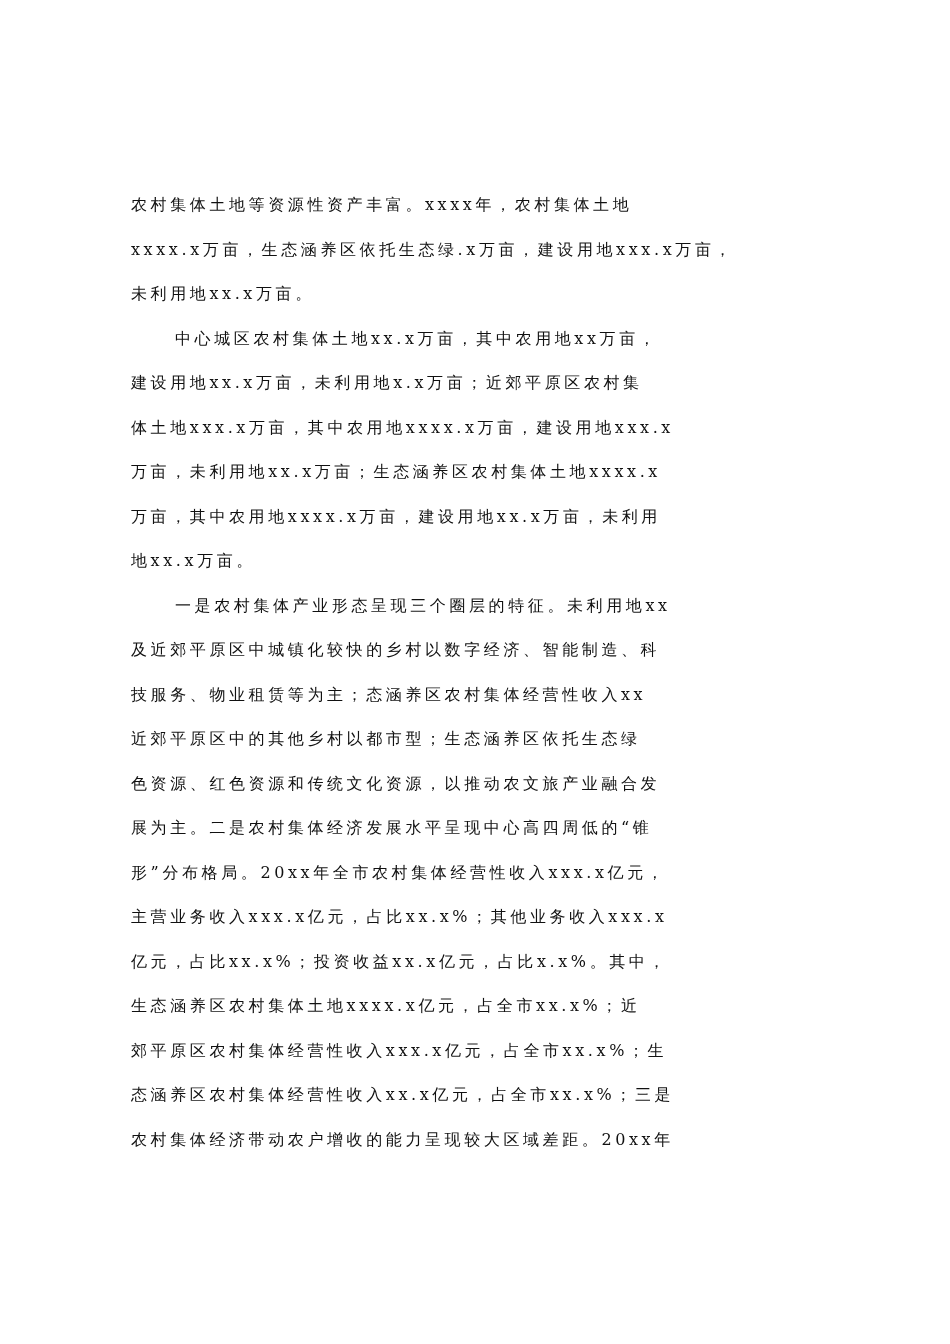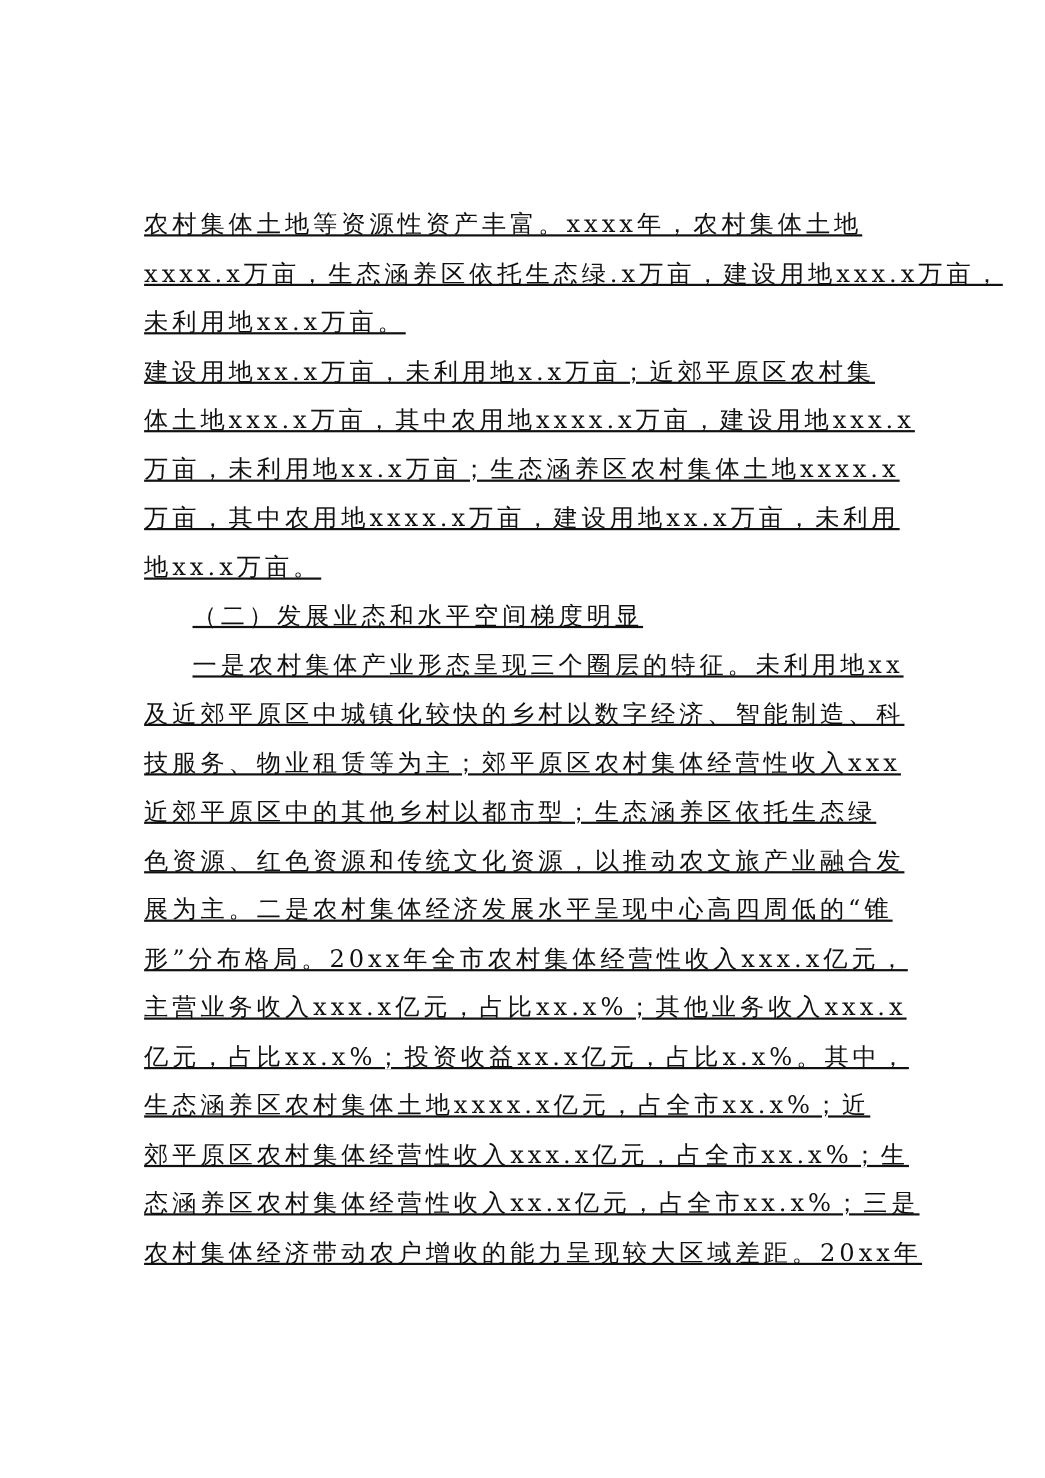--- a/index.html
+++ b/index.html
@@ -17,60 +17,57 @@
     }
     .page {
       position: absolute;
       left: 131px;
       top: 187px;
       width: 700px;
     }
     .line {
       height: 44.5px;
       line-height: 36px;
-      font-size: 22px;
+      font-size: 16px;
       letter-spacing: 3.6px;
       white-space: nowrap;
       overflow: visible;
-      text-decoration: underline;
     }
     .line.indent {
       padding-left: 44px;
     }
     .line.heading-indent {
       padding-left: 44px;
     }
   </style>
 </head>
 <body>
 
 <div class="page">
 
   <div>
     <div class="line">农村集体土地等资源性资产丰富。xxxx年，农村集体土地</div>
     <div class="line">xxxx.x万亩，生态涵养区依托生态绿.x万亩，建设用地xxx.x万亩，</div>
     <div class="line">未利用地xx.x万亩。</div>
   </div>
 
   <div>
+    <div class="line indent">中心城区农村集体土地xx.x万亩，其中农用地xx万亩，</div>
     <div class="line">建设用地xx.x万亩，未利用地x.x万亩；近郊平原区农村集</div>
     <div class="line">体土地xxx.x万亩，其中农用地xxxx.x万亩，建设用地xxx.x</div>
     <div class="line">万亩，未利用地xx.x万亩；生态涵养区农村集体土地xxxx.x</div>
     <div class="line">万亩，其中农用地xxxx.x万亩，建设用地xx.x万亩，未利用</div>
     <div class="line">地xx.x万亩。</div>
   </div>
 
-  <div>
-    <div class="line heading-indent">（二）发展业态和水平空间梯度明显</div>
-  </div>
 
   <div>
     <div class="line indent">一是农村集体产业形态呈现三个圈层的特征。未利用地xx</div>
     <div class="line">及近郊平原区中城镇化较快的乡村以数字经济、智能制造、科</div>
-    <div class="line">技服务、物业租赁等为主；郊平原区农村集体经营性收入xxx</div>
+    <div class="line">技服务、物业租赁等为主；态涵养区农村集体经营性收入xx</div>
     <div class="line">近郊平原区中的其他乡村以都市型；生态涵养区依托生态绿</div>
     <div class="line">色资源、红色资源和传统文化资源，以推动农文旅产业融合发</div>
     <div class="line">展为主。二是农村集体经济发展水平呈现中心高四周低的“锥</div>
     <div class="line">形”分布格局。20xx年全市农村集体经营性收入xxx.x亿元，</div>
     <div class="line">主营业务收入xxx.x亿元，占比xx.x%；其他业务收入xxx.x</div>
     <div class="line">亿元，占比xx.x%；投资收益xx.x亿元，占比x.x%。其中，</div>
     <div class="line">生态涵养区农村集体土地xxxx.x亿元，占全市xx.x%；近</div>
     <div class="line">郊平原区农村集体经营性收入xxx.x亿元，占全市xx.x%；生</div>
     <div class="line">态涵养区农村集体经营性收入xx.x亿元，占全市xx.x%；三是</div>
     <div class="line">农村集体经济带动农户增收的能力呈现较大区域差距。20xx年</div>

